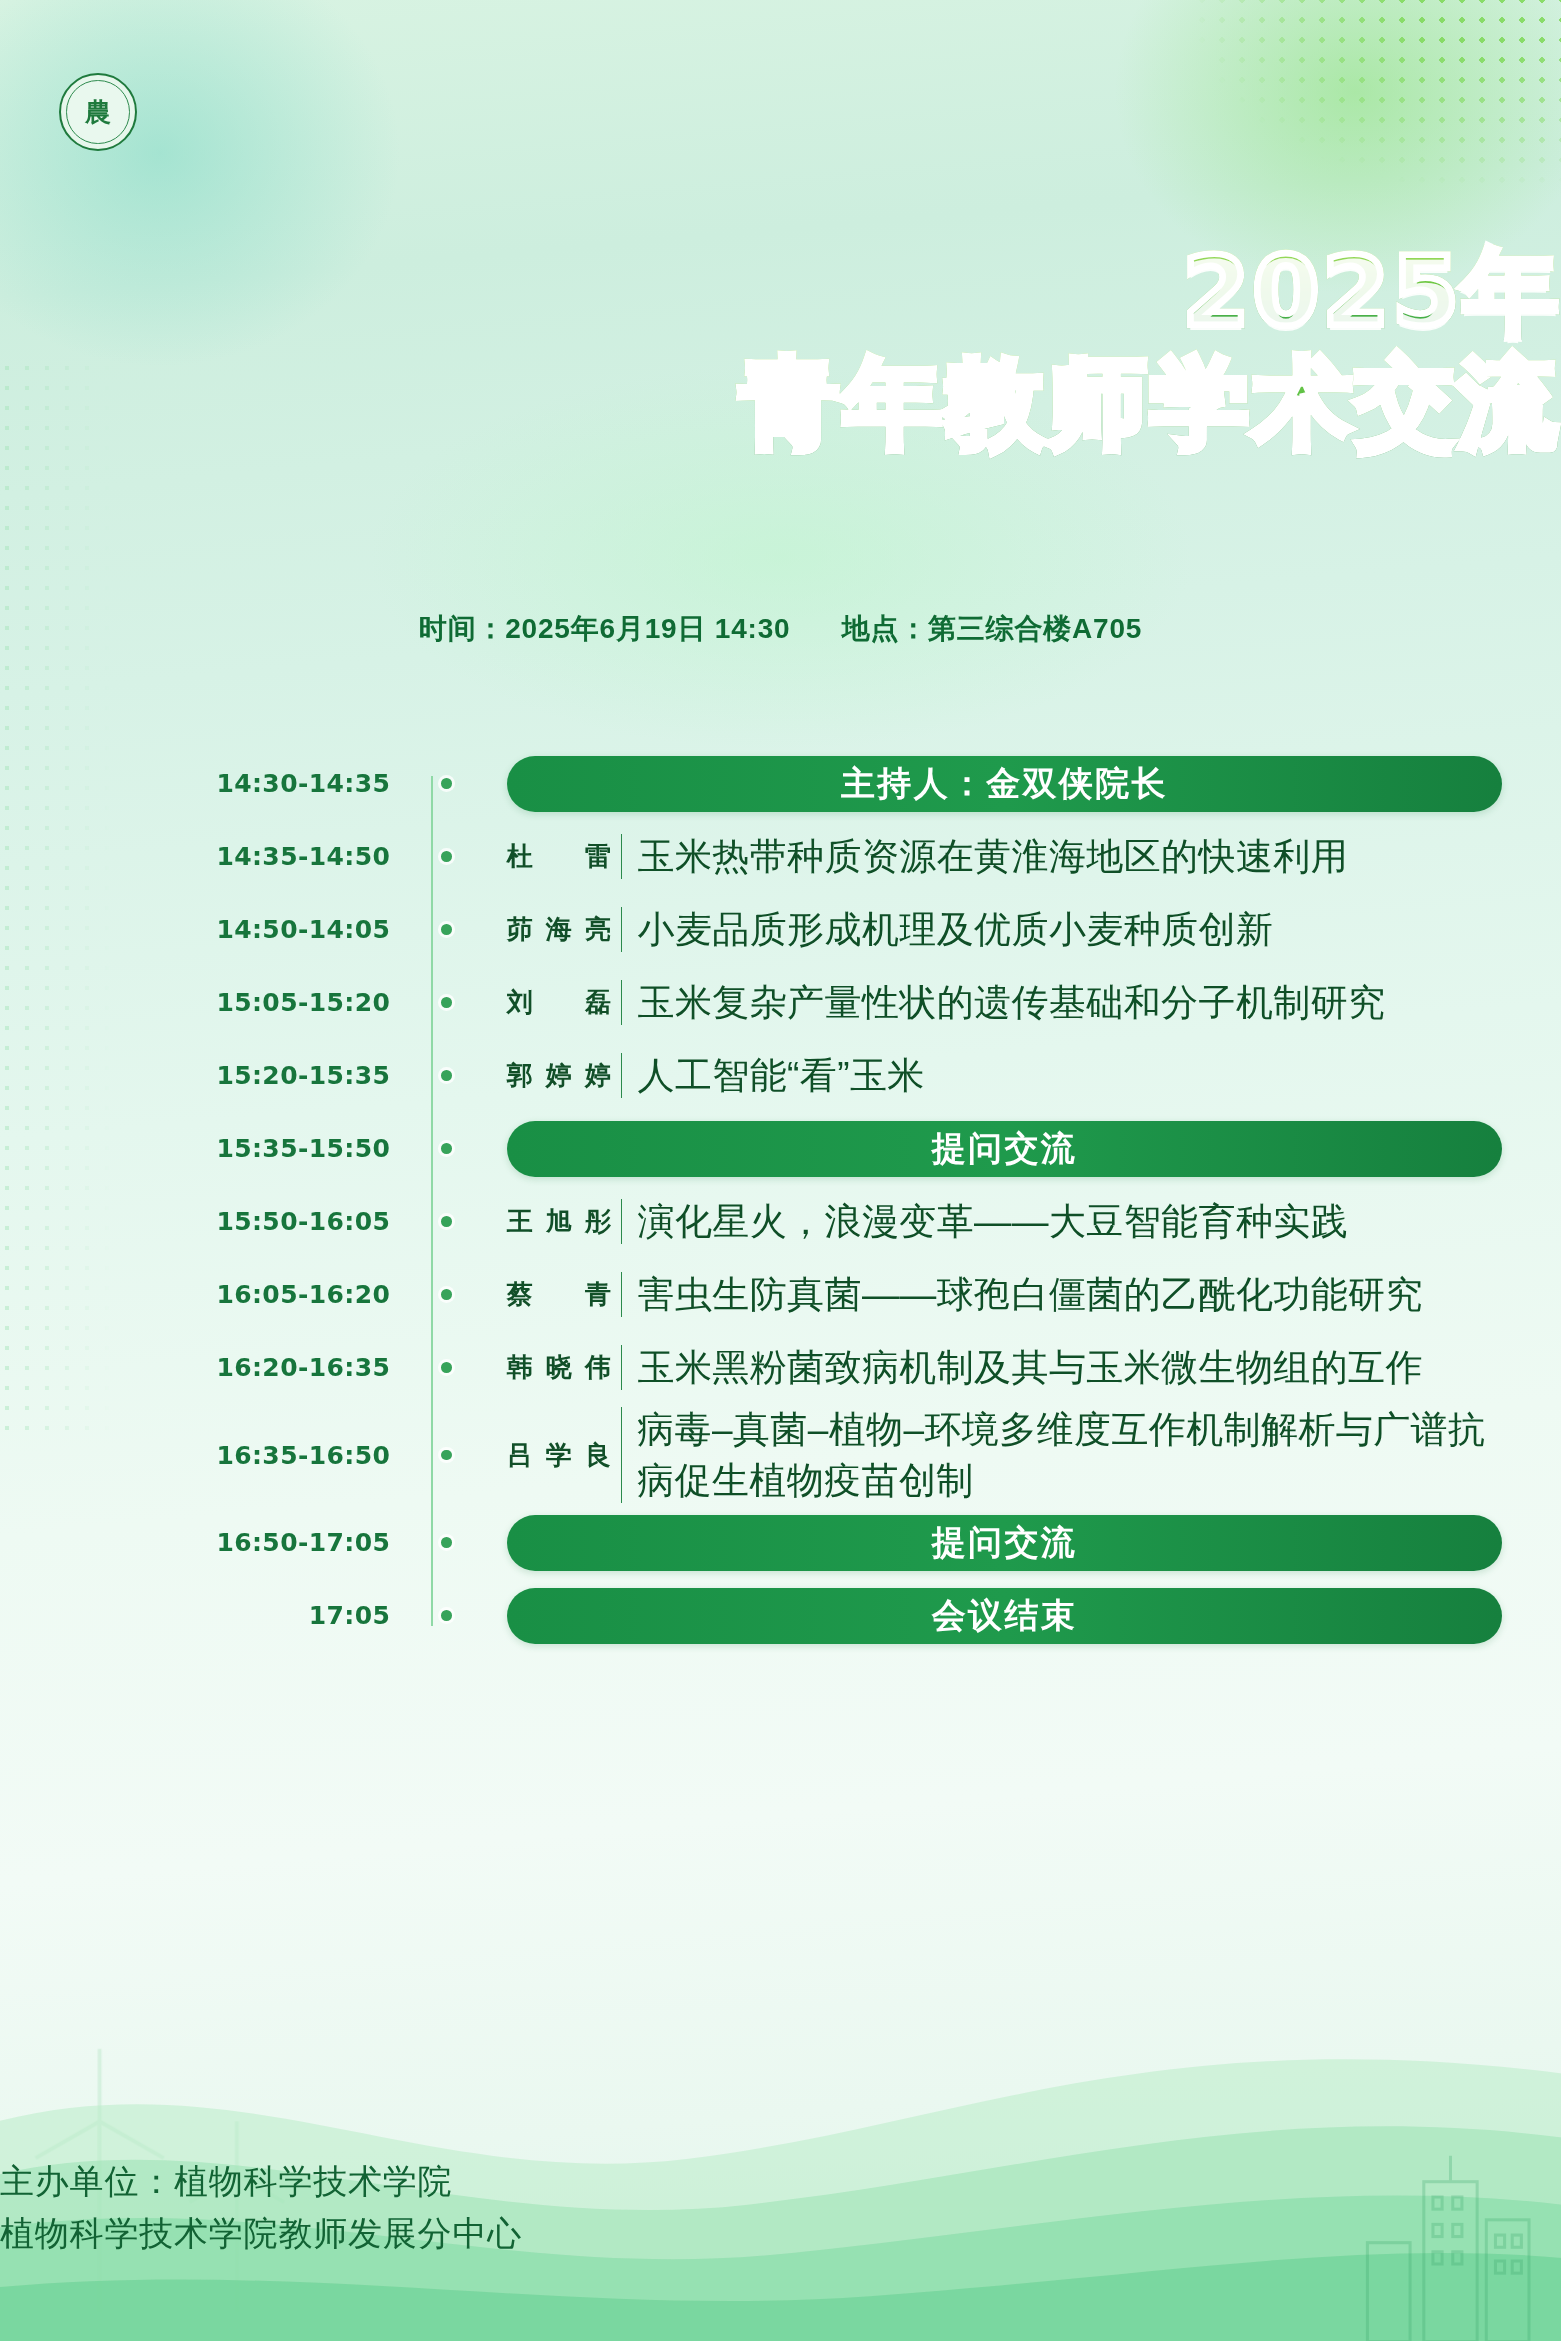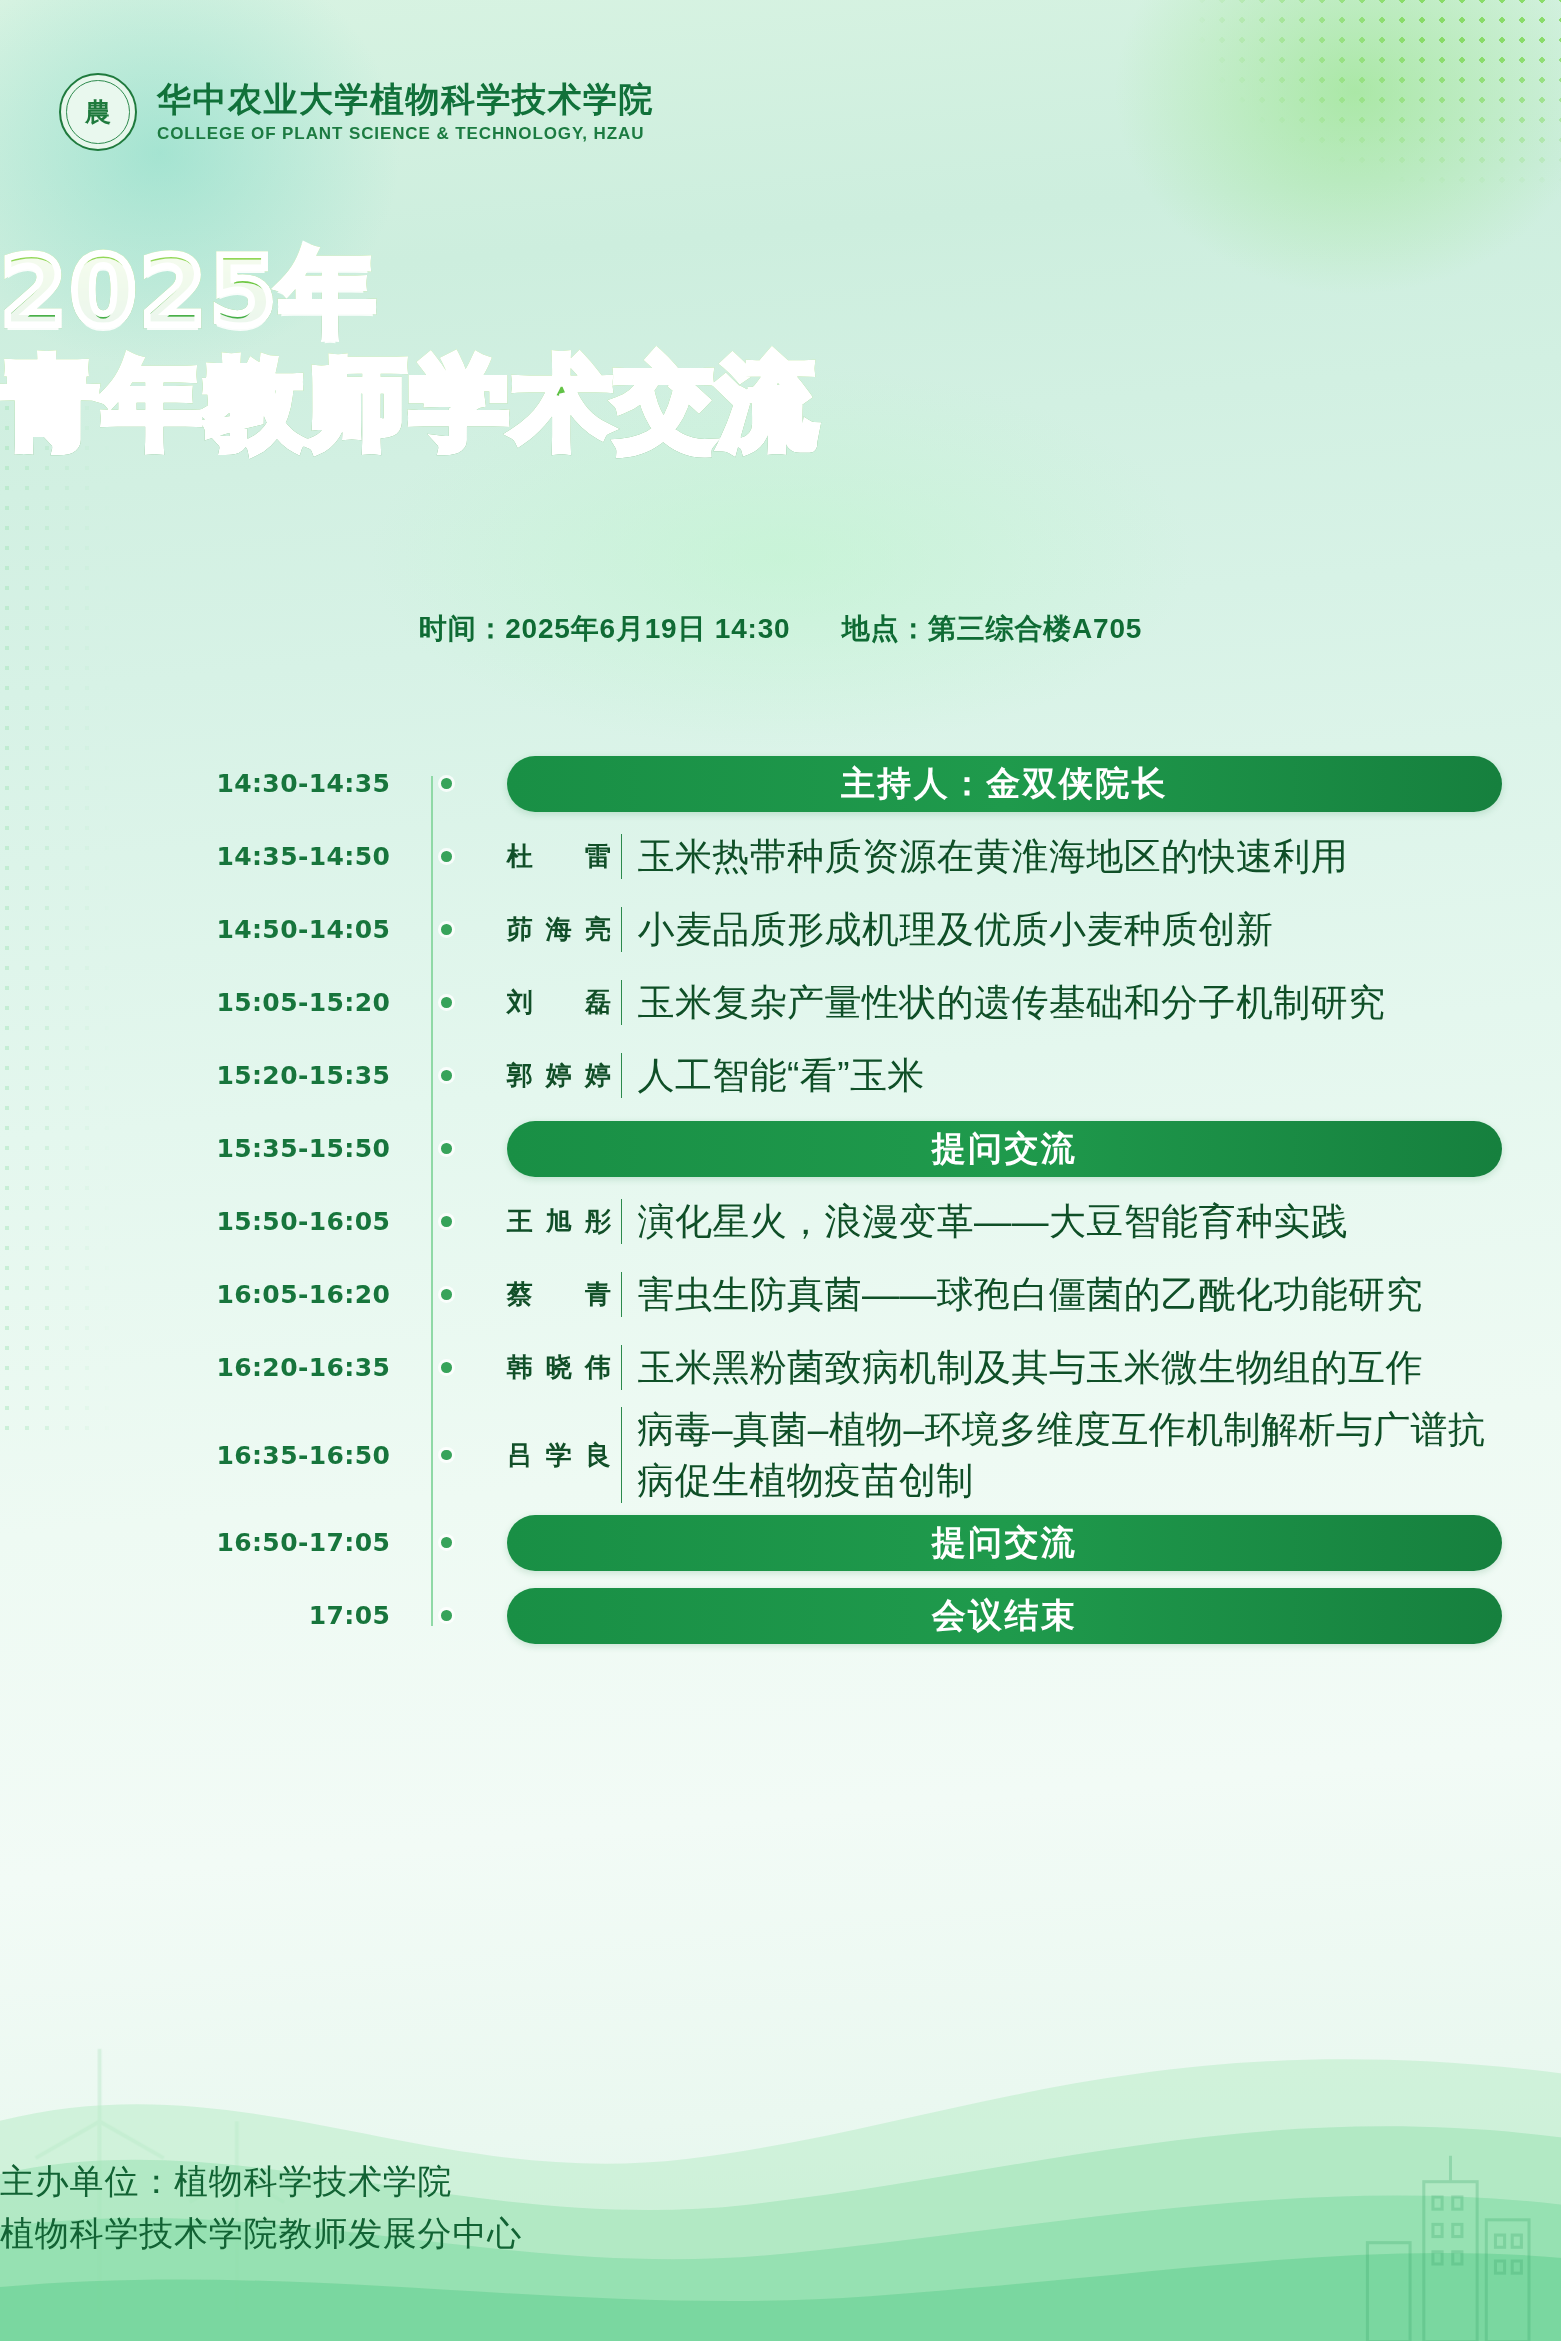--- a/index.html
+++ b/index.html
@@ -73,21 +73,21 @@
   }
   .logo-text .cn {
     font-size: 34px; color: #11713a; font-weight: 700; letter-spacing: 1.5px; line-height: 1.15;
     font-family: "Liberation Sans", "DejaVu Sans", sans-serif;
   }
   .logo-text .en {
     font-size: 17px; color: #1c7b41; letter-spacing: 0.9px; margin-top: 4.6px; font-weight: 600;
   }
 
   
-  .title-block { position: absolute; top: 244px; left: 0; right: 0; text-align: left; }
+  .title-block { position: absolute; top: 244px; left: 0; right: 0; text-align: right; padding-left: 32px; }
   .title-year {
     font-size: 96px; font-weight: 800; letter-spacing: 3px; line-height: 1;
     background: linear-gradient(180deg, #a8e063 0%, #67c53f 45%, #2f9e4f 100%);
     -webkit-background-clip: text; background-clip: text; color: transparent;
     -webkit-text-stroke: 6.9px #ffffff;
     paint-order: stroke fill;
     text-shadow: 0 4.6px 0 rgba(255,255,255,.9);
     font-family: "DejaVu Sans", sans-serif;
   }
   .title-main {
@@ -198,24 +198,20 @@
       <rect x="566" y="200" width="56" height="130"></rect>
       <line x1="675" y1="120" x2="675" y2="86"></line>
     </g>
   </svg>
 </div>
 
 <div class="logo-row">
   <div class="logo-seal">
     <div class="seal-glyph">農</div>
   </div>
-  <div class="logo-text">
-    <div class="cn">华中农业大学植物科学技术学院</div>
-    <div class="en">COLLEGE OF PLANT SCIENCE &amp; TECHNOLOGY, HZAU</div>
-  </div>
 </div>
 
 <div class="title-block">
   <div class="title-year">2025年</div>
   <div class="title-main">青年教师学术交流</div>
 </div>
 
 <div class="meta-row">
   <span>时间：2025年6月19日 14:30</span>
   <span class="gap"></span>

